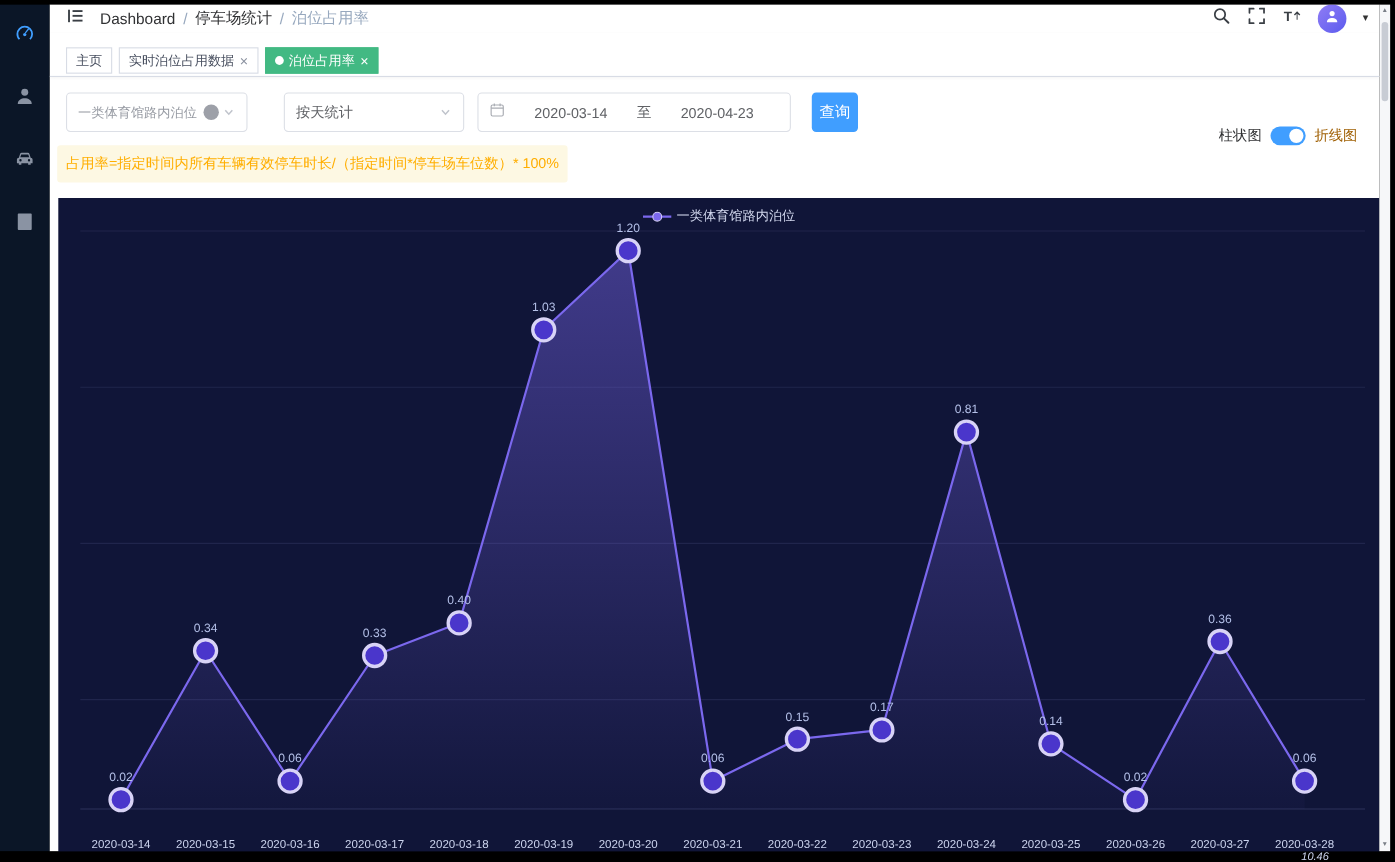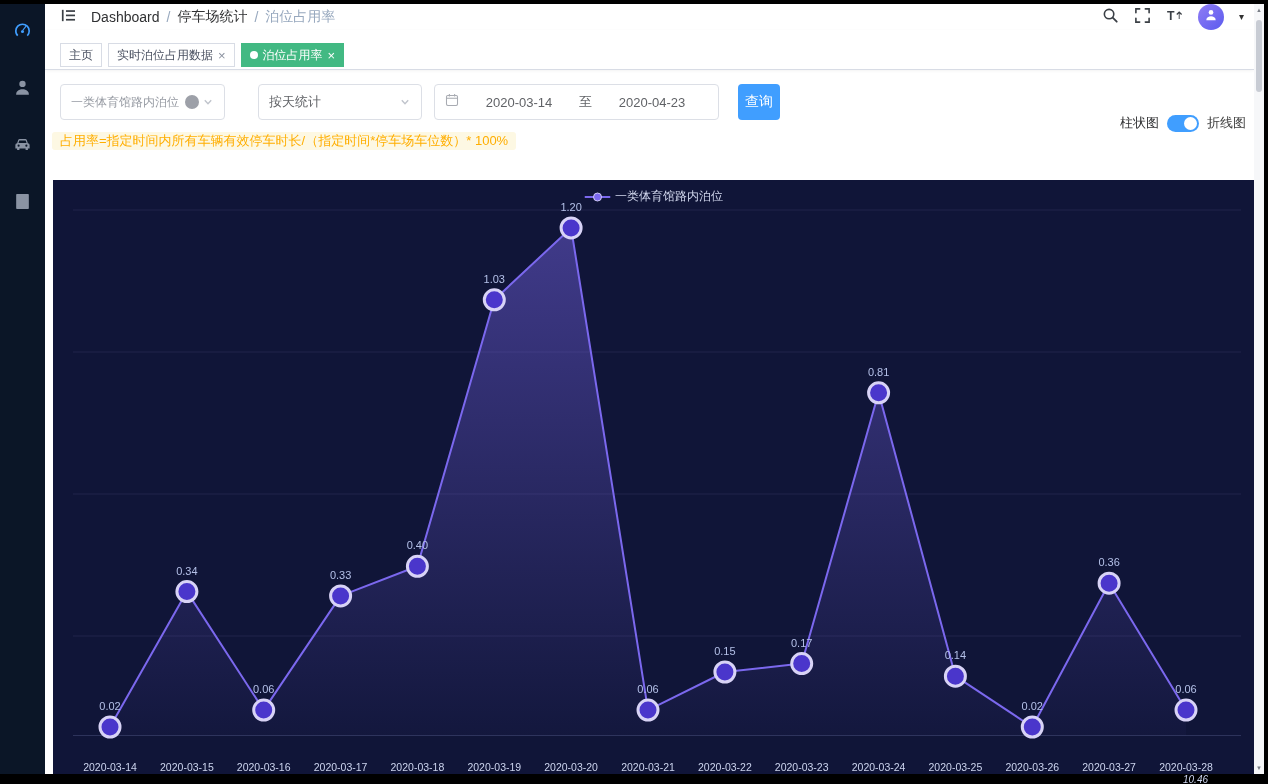--- a/index.html
+++ b/index.html
@@ -49,26 +49,26 @@
   .select .val{font-size:13px;color:#606266;flex:1;display:flex;align-items:center;gap:6px;white-space:nowrap;overflow:hidden;}
   .select1 .val{color:#99a;color:#979ba3;font-size:12px;}
   .badge{width:14px;height:14px;border-radius:50%;background:#9da0a8;flex:0 0 auto;}
   .chev{margin-left:auto;display:flex;}
   .daterange{width:285px;height:36px;box-sizing:border-box;margin-left:12px;border:1px solid #dcdfe6;border-radius:4px;
              display:flex;align-items:center;padding:0 10px;gap:4px;background:#fff;}
   .daterange .din{flex:1;text-align:center;font-size:13px;color:#606266;cursor:text;}
   .daterange .sep{font-size:13px;color:#606266;}
   .query-btn{margin-left:19px;width:42px;height:36px;background:#409eff;color:#fff;border:none;border-radius:4px;
              font-size:14px;cursor:pointer;}
-  .toggle-group{position:absolute;top:110px;right:8px;display:flex;align-items:center;gap:8px;z-index:2;}
+  .toggle-group{position:absolute;top:110px;right:20px;display:flex;align-items:center;gap:8px;z-index:2;}
   .toggle-label{font-size:13px;color:#303133;}
-  .toggle-label.active{color:#404040;}
+  .toggle-label.active{color:#a16207;}
   .switch{width:32px;height:17px;border-radius:9px;background:#409eff;position:relative;cursor:pointer;}
   .switch .knob{position:absolute;right:2px;top:2px;width:13px;height:13px;border-radius:50%;background:#fff;}
-  .notice{display:inline-block;margin-top:12px;margin-left:-8px;padding:0 8px;border-radius:3px;
+  .notice{display:inline-block;margin-top:12px;margin-left:-8px;padding:8px 8px;border-radius:3px;
           background:#fdf8e3;color:#ffae00;font-size:13px;}
   
   .chart-panel{position:absolute;left:53px;top:180px;width:1201px;height:604px;background:#101538;z-index:3;}
   .chart-panel svg{display:block;}
   .chart-panel svg text{font-family:"Liberation Sans","DejaVu Sans",sans-serif;}
   .chart-legend{position:absolute;left:50%;top:8px;transform:translateX(-50%);display:flex;align-items:center;gap:5px;
                 color:#d2d8ee;font-size:12px;cursor:pointer;}
   
   .scrollbar{position:absolute;left:1254px;top:4px;width:10px;height:770px;background:#f6f7f9;z-index:6;}
   .scroll-arrow{position:absolute;left:0;width:10px;height:12px;display:flex;align-items:center;justify-content:center;

